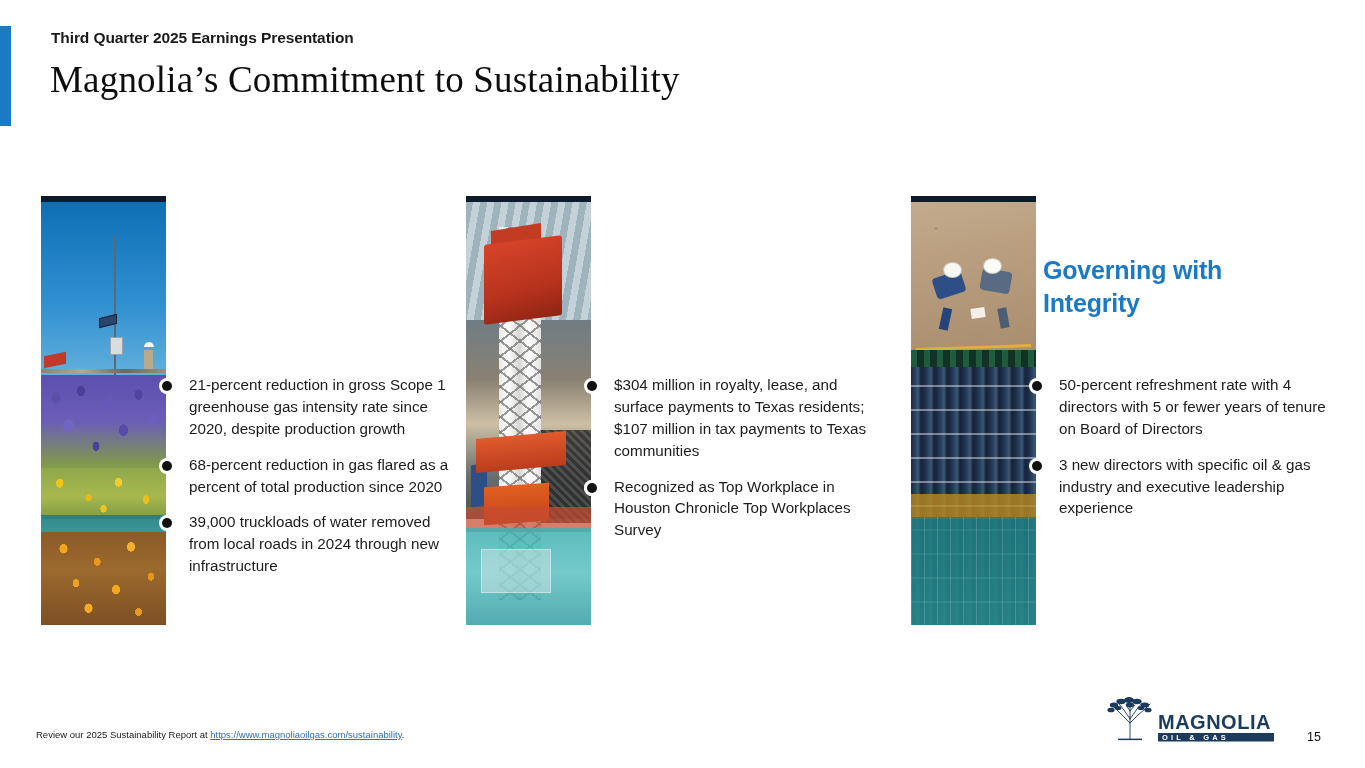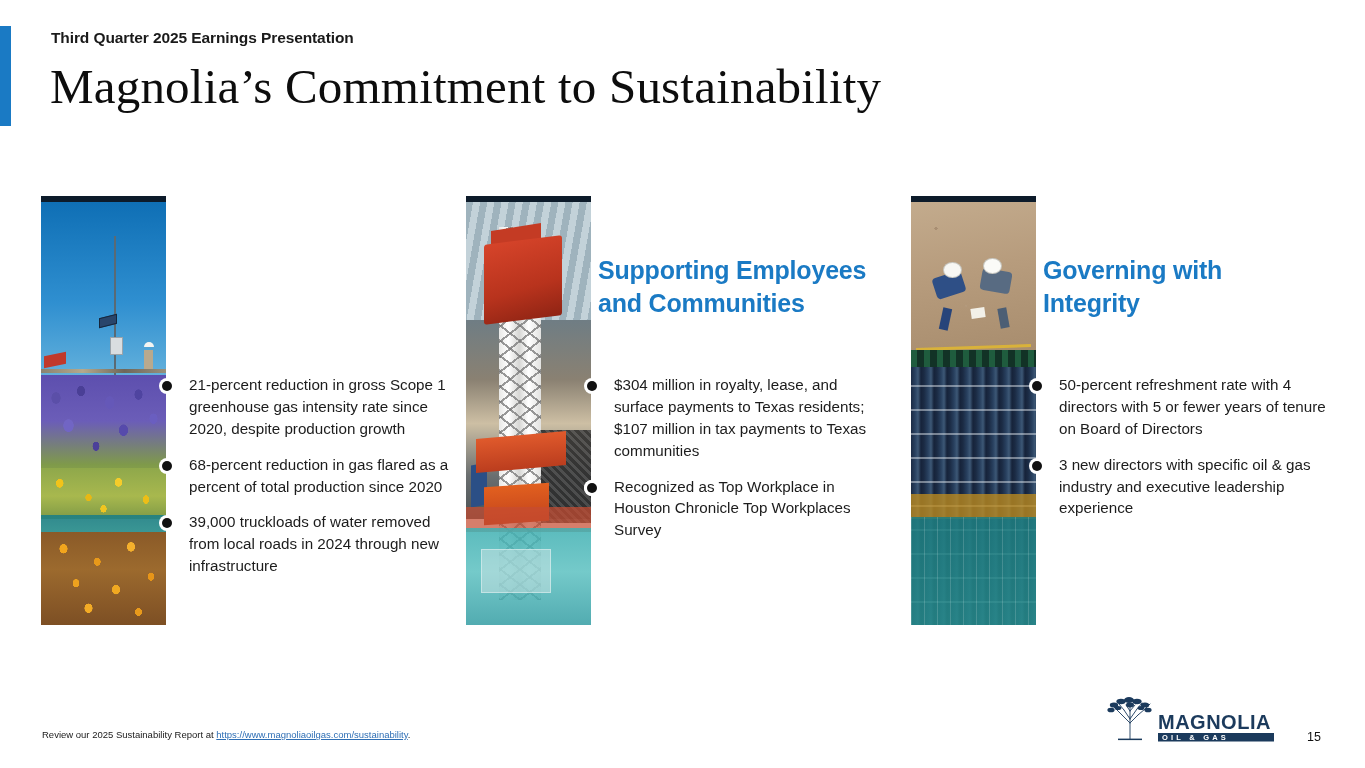--- a/index.html
+++ b/index.html
@@ -40,21 +40,21 @@
     font-weight: bold;
     color: #1a1a1a;
     letter-spacing: -0.1px;
     white-space: nowrap;
   }
   .slide-title {
     position: absolute;
     left: 50px;
     top: 58px;
     font-family: "Liberation Serif", serif;
-    font-size: 49px;
+    font-size: 37px;
     font-weight: normal;
     color: #0d0d0d;
     white-space: nowrap;
     letter-spacing: 0.2px;
   }
 
   
   .column {
     position: absolute;
     top: 196px;
@@ -342,21 +342,21 @@
   }
 
   
   .col-1 .bullets { width: 300px; }
   .col-2 .bullets { width: 300px; }
   .col-3 .bullets { width: 305px; }
 
   
   .footnote {
     position: absolute;
-    left: 42px;
+    left: 36px;
     top: 729px;
     font-size: 9.5px;
     color: #1a1a1a;
     white-space: nowrap;
   }
   .footnote a {
     color: #2f6fb5;
     text-decoration: underline;
   }
 
@@ -432,24 +432,20 @@
         <div class="p2-rig-lattice"></div>
         <div class="p2-red-top2"></div>
         <div class="p2-red-top"></div>
         <div class="p2-blue-acc"></div>
         <div class="p2-red-mid"></div>
         <div class="p2-red-low"></div>
         <div class="p2-redband"></div>
         <div class="p2-teal"></div>
         <div class="p2-teal-box"></div>
       </div>
-    </div>
-    <div class="col-head">
-      <span>Supporting Employees</span>
-      <span class="line2">and Communities</span>
     </div>
     <div class="bullets">
       <div class="bullet">
         <span class="dot"></span>
         <span>$304 million in royalty, lease, and surface payments to Texas residents; $107 million in tax payments to Texas communities</span>
       </div>
       <div class="bullet">
         <span class="dot"></span>
       </div>
       <div class="bullet">

